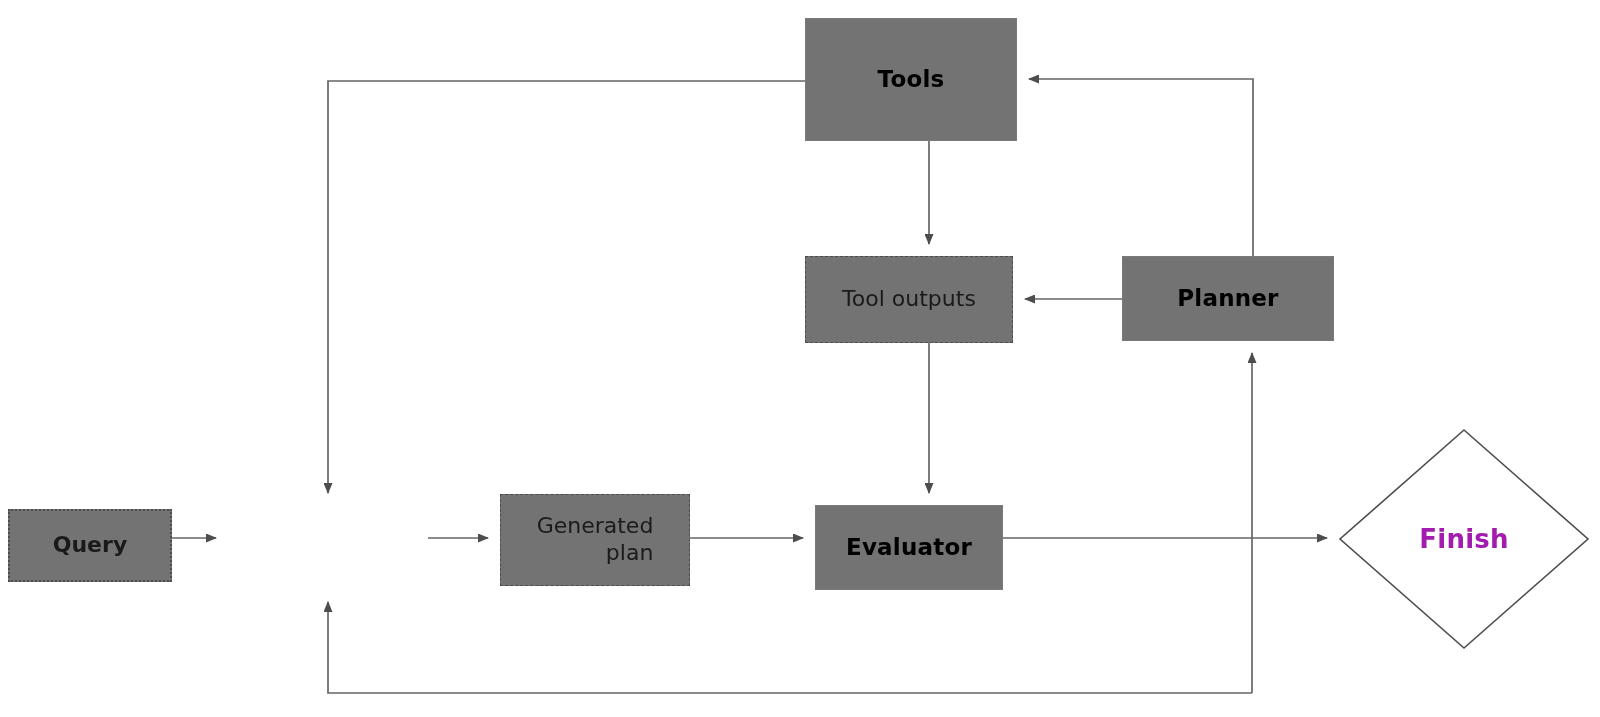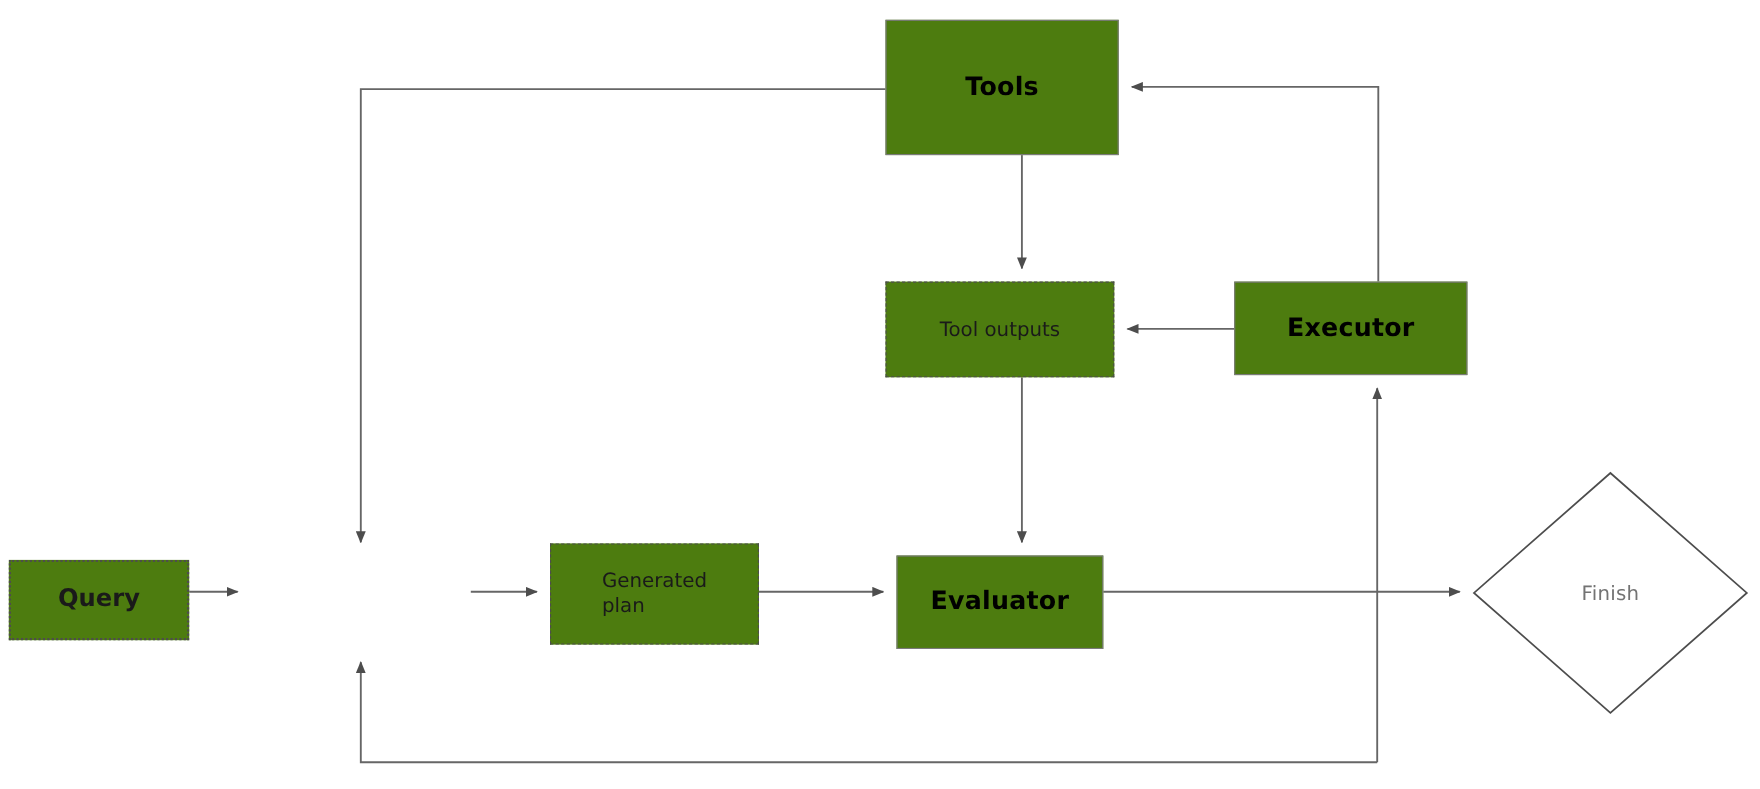--- a/index.html
+++ b/index.html
@@ -25,35 +25,35 @@
     width: 1600px;
     height: 717px;
     pointer-events: none;
   }
   .node {
     position: absolute;
     box-sizing: border-box;
     display: flex;
     align-items: center;
     justify-content: center;
-    text-align: left;
-    background: #4d7c0f;
+    text-align: right;
+    background: #737373;
     color: #000000;
     line-height: 1.22;
   }
   .node-solid {
     border: 1.6px solid #7a7a7a;
     font-weight: bold;
     font-size: 23px;
     letter-spacing: 0.2px;
   }
   .node-dashed {
     border: 1.8px dashed #4d4d4d;
     font-weight: normal;
-    font-size: 18px;
+    font-size: 22px;
     color: #1a1a1a;
   }
   .node-dotted {
     border: 2px dotted #4d4d4d;
     font-weight: bold;
     font-size: 22px;
     color: #1a1a1a;
   }
   .node-diamond-wrap {
     position: absolute;
@@ -64,23 +64,23 @@
   .diamond-shape {
     position: absolute;
     left: 0;
     top: 0;
     width: 100%;
     height: 100%;
   }
   .diamond-label {
     position: relative;
     z-index: 2;
-    font-weight: normal;
-    font-size: 18px;
-    color: #737373;
+    font-weight: bold;
+    font-size: 26px;
+    color: #a21caf;
     letter-spacing: 0.2px;
   }
   .node-label {
     display: block;
     padding: 0 6px;
     white-space: pre-line;
   }
 </style>
 </head>
 <body>
@@ -137,21 +137,21 @@
 
   <div class="node node-solid" style="left:805px; top:18px; width:212px; height:123px;">
     <span class="node-label">Tools</span>
   </div>
 
   <div class="node node-dashed" style="left:805px; top:256px; width:208px; height:87px;">
     <span class="node-label">Tool outputs</span>
   </div>
 
   <div class="node node-solid" style="left:1122px; top:256px; width:212px; height:85px;">
-    <span class="node-label">Executor</span>
+    <span class="node-label">Planner</span>
   </div>
 
   <div class="node-diamond-wrap" style="left:1338px; top:428px; width:252px; height:222px;">
     <svg class="diamond-shape" viewBox="0 0 252 222" preserveAspectRatio="none" xmlns="http://www.w3.org/2000/svg">
       <polygon points="126,2 250,111 126,220 2,111" fill="#ffffff" stroke="#4d4d4d" stroke-width="1.6"></polygon>
     </svg>
     <span class="diamond-label">Finish</span>
   </div>
 
 </div>

